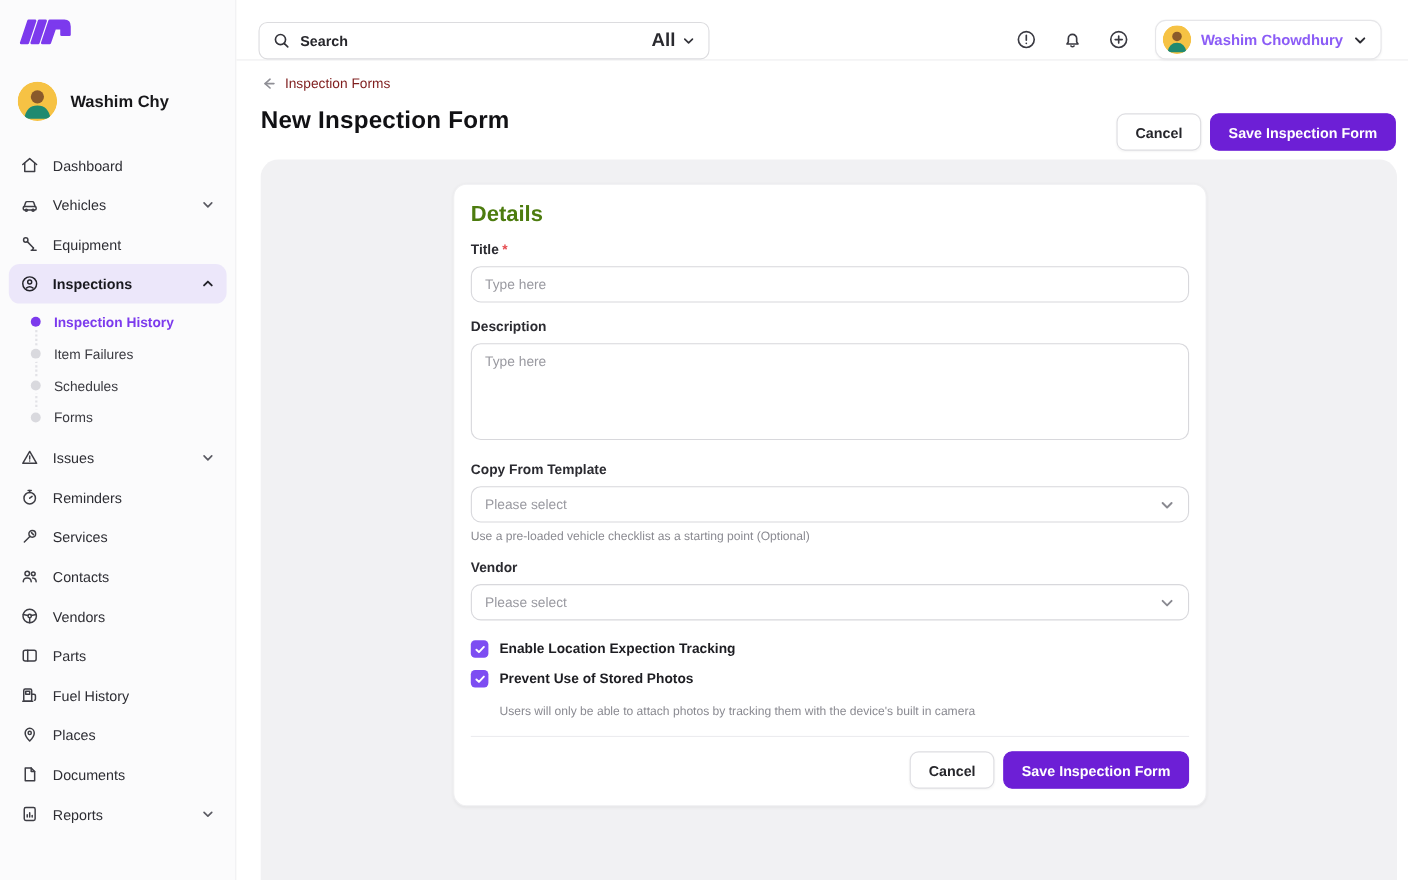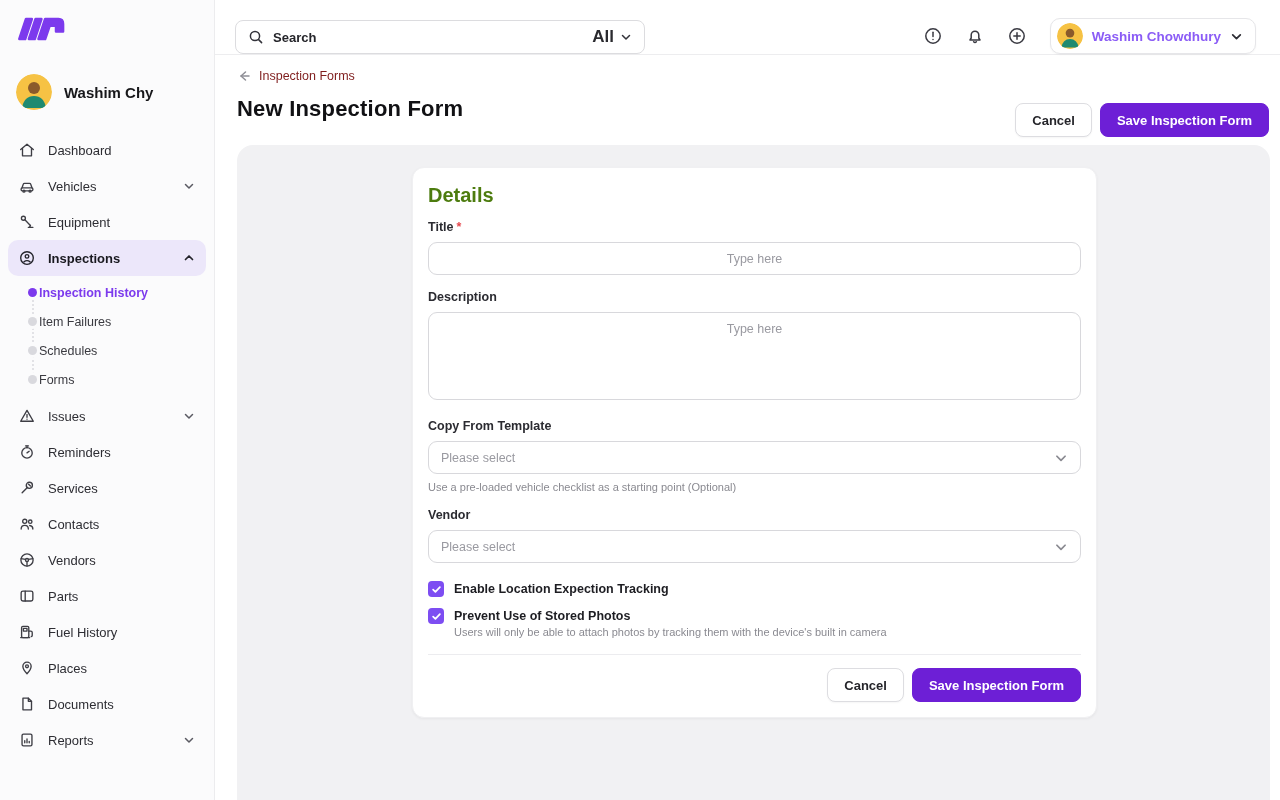--- a/index.html
+++ b/index.html
@@ -18,21 +18,21 @@
   .nav-item { display:flex; align-items:center; gap:12px; height:36px;
     padding:0 10px 0 10px; border-radius:10px; cursor:pointer; }
   .nav-item .nav-label { font-size:13px; font-weight:500; color:#2d2d33; flex:1; }
   .nav-item.active { background:#ece7fa; }
   .nav-item.active .nav-label { font-weight:700; color:#19191f; }
   .nav-icon { width:18px; height:18px; display:flex; align-items:center; justify-content:center; }
   .nav-chevron { width:14px; display:flex; justify-content:center; }
   .subnav { position:relative; padding:2px 8px 4px 8px; }
   .subnav::before { content:""; position:absolute; left:24px; top:16px; bottom:16px;
     border-left:2px dotted #e2e2e6; }
-  .sub-item { position:relative; display:flex; align-items:center; gap:2px; height:29px;
+  .sub-item { position:relative; display:flex; align-items:center; gap:12px; height:29px;
     padding-left:12px; cursor:pointer; }
   .sub-dot { width:9px; height:9px; border-radius:50%; background:#d9d9de;
     box-shadow:0 0 0 3px #fbfbfc; z-index:1; }
   .sub-item.active .sub-dot { background:#7c3aed; }
   .sub-label { font-size:12.5px; font-weight:500; color:#3a3a40; }
   .sub-item.active .sub-label { color:#7c3aed; font-weight:700; }
 
   
   .main { position:absolute; left:215px; top:0; width:1065px; height:800px; background:#fff; }
 
@@ -68,21 +68,21 @@
 
   .content-panel { position:absolute; left:22px; top:145px; width:1033px; height:655px;
     background:#f1f1f3; border-radius:16px 16px 0 0; }
   .form-card { position:absolute; left:175px; top:22px; width:685px; background:#fff;
     border-radius:12px; border:1px solid #f0f0f2; box-shadow:0 1px 3px rgba(16,16,20,.05);
     padding:16px 15px 15px 15px; }
   .section-title { font-size:20px; font-weight:700; color:#4d7c0f; }
   .field-label { font-size:12.5px; font-weight:600; color:#2b2b31; margin:15px 0 8px; }
   .req { color:#e5484d; margin-left:3px; }
   .text-input, .textarea, .select { width:100%; border:1px solid #d8d8dc; border-radius:9px;
-    background:#fff; font-size:12.5px; font-family:"Liberation Sans", sans-serif; color:#2a2a2f;text-align:center; }
+    background:#fff; font-size:12.5px; font-family:"Liberation Sans", sans-serif; color:#2a2a2f; }
   .text-input { height:33px; padding:0 12px; outline:none; }
   .textarea { height:88px; padding:9px 12px; resize:none; outline:none; }
   .text-input::placeholder, .textarea::placeholder { color:#9a9aa1; opacity:1; }
   .select { height:33px; display:flex; align-items:center; justify-content:space-between;
     padding:0 12px; cursor:pointer; }
   .select .sel-text { color:#9a9aa1; }
   .helper { font-size:11px; color:#8a8a91; margin-top:7px; }
   .check-group { margin-top:18px; }
   .checkbox-row { display:flex; align-items:center; gap:10px; margin-bottom:11px; }
   .checkbox { width:16px; height:16px; border-radius:4px; background:#7d4df2;
@@ -424,21 +424,21 @@
 
         <div class="check-group">
           <div class="checkbox-row">
             <span class="checkbox">
               <svg width="11" height="11" viewBox="0 0 12 12" fill="none" stroke="#fff" stroke-width="1.9" stroke-linecap="round" stroke-linejoin="round">
                   <path d="M2.3 6.2 L4.8 8.6 L9.7 3.4"></path>
                 </svg>
             </span>
             <span class="checkbox-label">Enable Location Expection Tracking</span>
           </div>
-          <div class="checkbox-row" style="margin-bottom:5px;">
+          <div class="checkbox-row" style="margin-bottom:19px;">
             <span class="checkbox">
               <svg width="11" height="11" viewBox="0 0 12 12" fill="none" stroke="#fff" stroke-width="1.9" stroke-linecap="round" stroke-linejoin="round">
                   <path d="M2.3 6.2 L4.8 8.6 L9.7 3.4"></path>
                 </svg>
             </span>
             <span class="checkbox-label">Prevent Use of Stored Photos</span>
           </div>
           <div class="check-helper">Users will only be able to attach photos by tracking them with the device's built in camera</div>
         </div>
 

